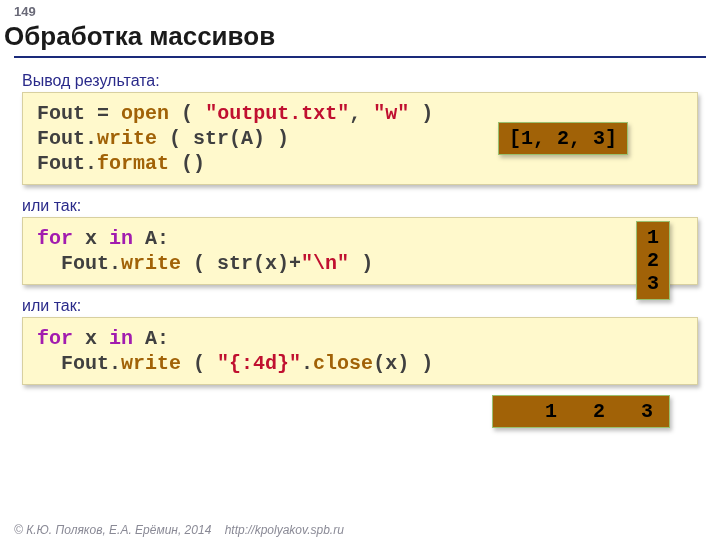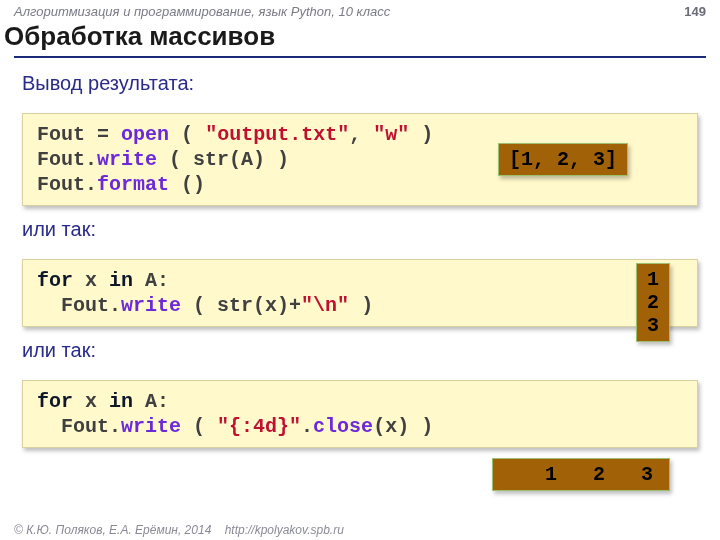--- a/index.html
+++ b/index.html
@@ -30,23 +30,23 @@
     font-weight: bold;
     color: #1a1a1a;
     padding: 0 14px 4px 4px;
   }
   .title-rule {
     height: 2px;
     background: #1a2a7a;
     margin: 0 14px 8px 14px;
   }
   .section-label {
-    font-size: 20px;
+    font-size: 16px;
     color: #2a2a8a;
-    padding: 6px 0 18px 22px;
+    padding: 6px 0 2px 22px;
   }
   .code-area {
     position: relative;
     margin: 0 22px 6px 22px;
   }
   .code-box {
     background: #fff9cc;
     border: 1px solid #d8d0a0;
     box-shadow: 2px 3px 4px rgba(0,0,0,0.25);
     padding: 8px 14px;
@@ -76,38 +76,37 @@
     position: relative;
     margin: 10px 22px 0 22px;
     height: 40px;
   }
   .out3 {
     position: absolute;
     right: 28px;
     top: 0;
     padding: 4px 16px;
   }
-  .kw   { color: #0f172a; }
-  .fn   { color: #6d28d9; }
+  .kw   { color: #a21caf; }
+  .fn   { color: #a16207; }
   .str  { color: #c01030; }
   .blk  { color: #404040; }
   .footer {
     position: absolute;
     bottom: 3px;
     left: 14px;
     font-size: 12px;
     font-style: italic;
     color: #8a8a96;
   }
 </style>
 </head>
 <body>
 
 <div class="header-bar">
-  <span>Алгоритмизация и программирование, язык Python, 10 класс</span>
   <span class="page-num">149</span>
 </div>
 
 <div class="title">Обработка массивов</div>
 <div class="title-rule"></div>
 
 <div class="section-label">Вывод результата:</div>
 
 <div class="code-area">
   <div class="code-box"><span class="blk">Fout</span> <span class="blk">=</span> <span class="fn">open</span> <span class="blk">(</span> <span class="str">"output.txt"</span><span class="blk">,</span> <span class="str">"w"</span> <span class="blk">)</span>

